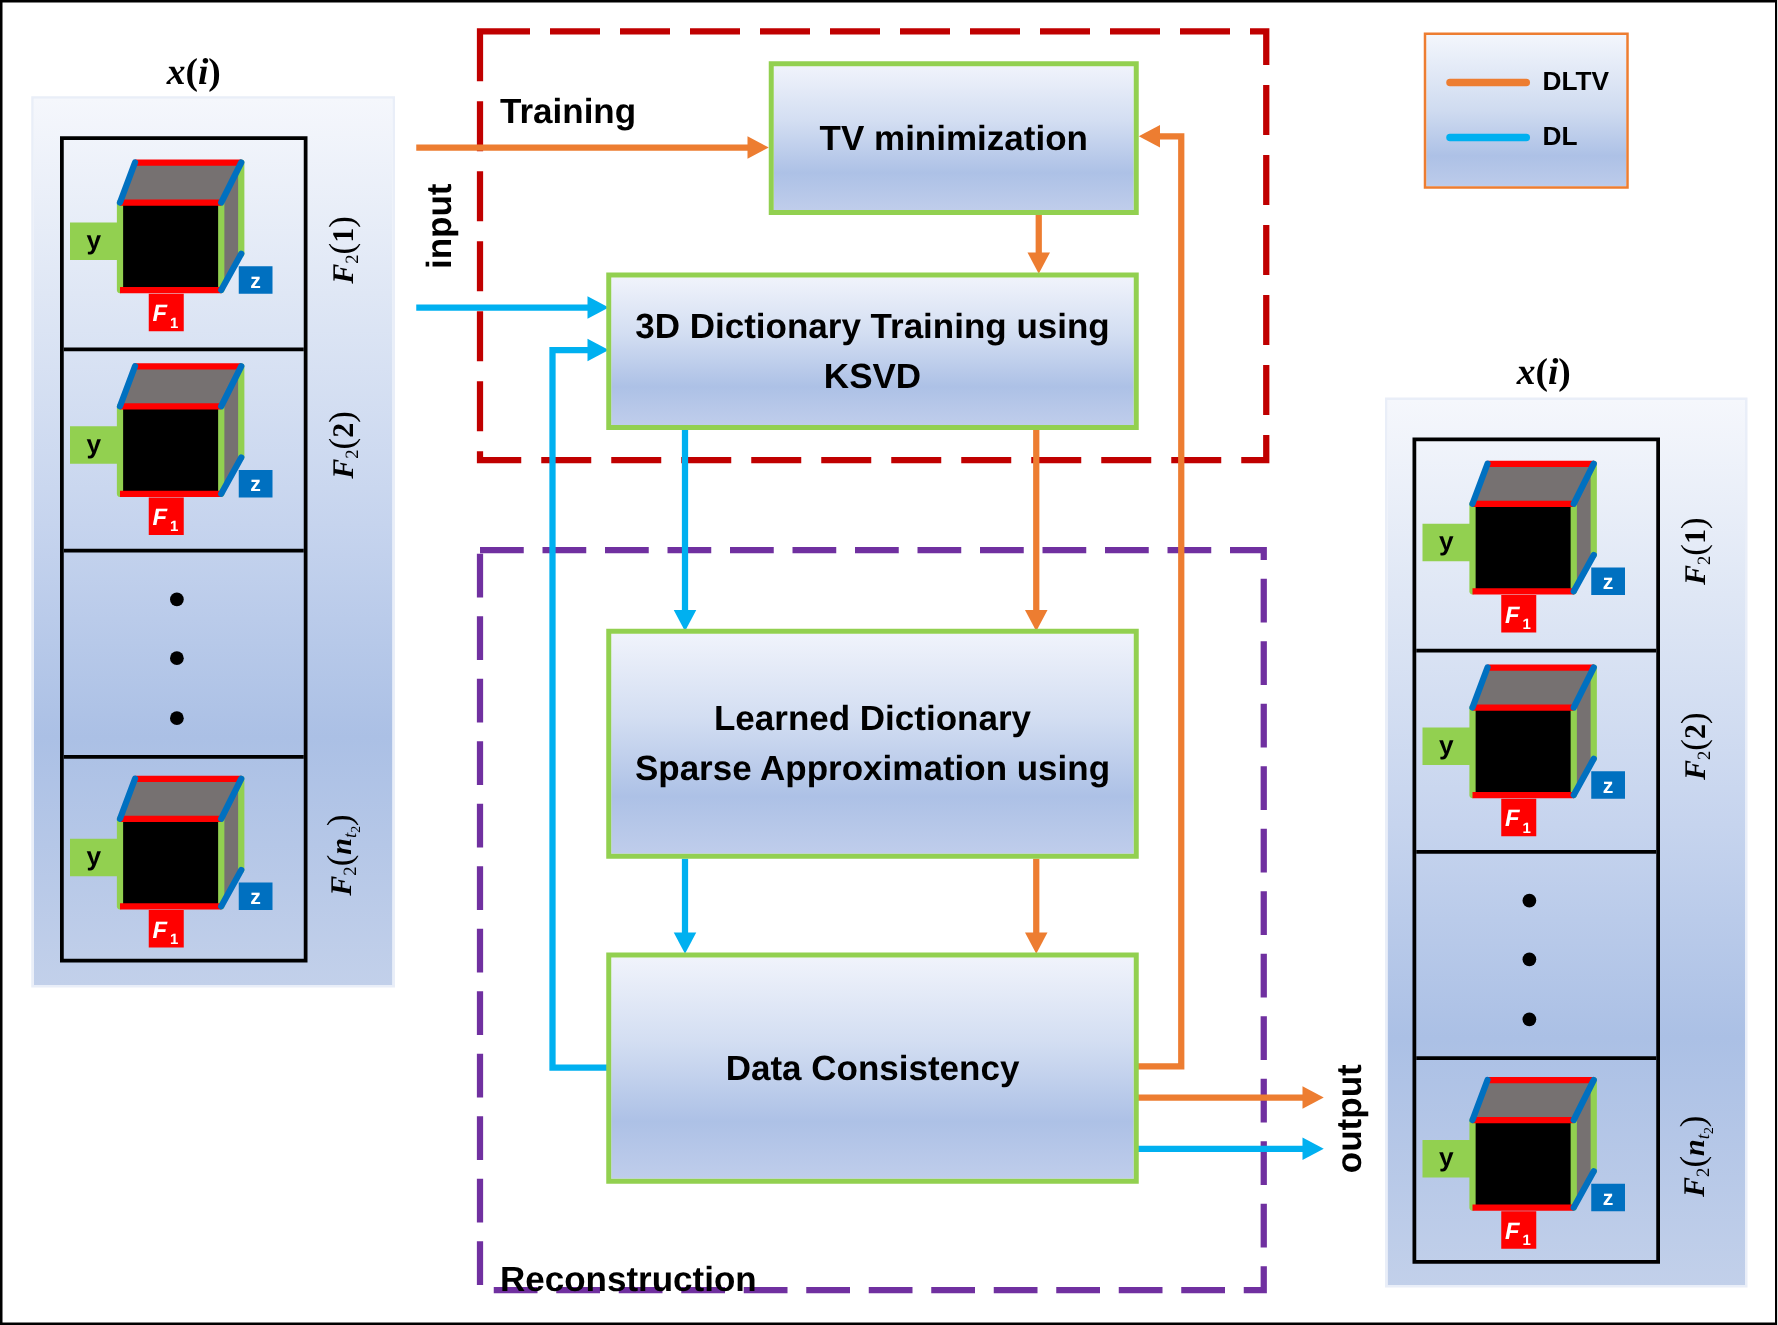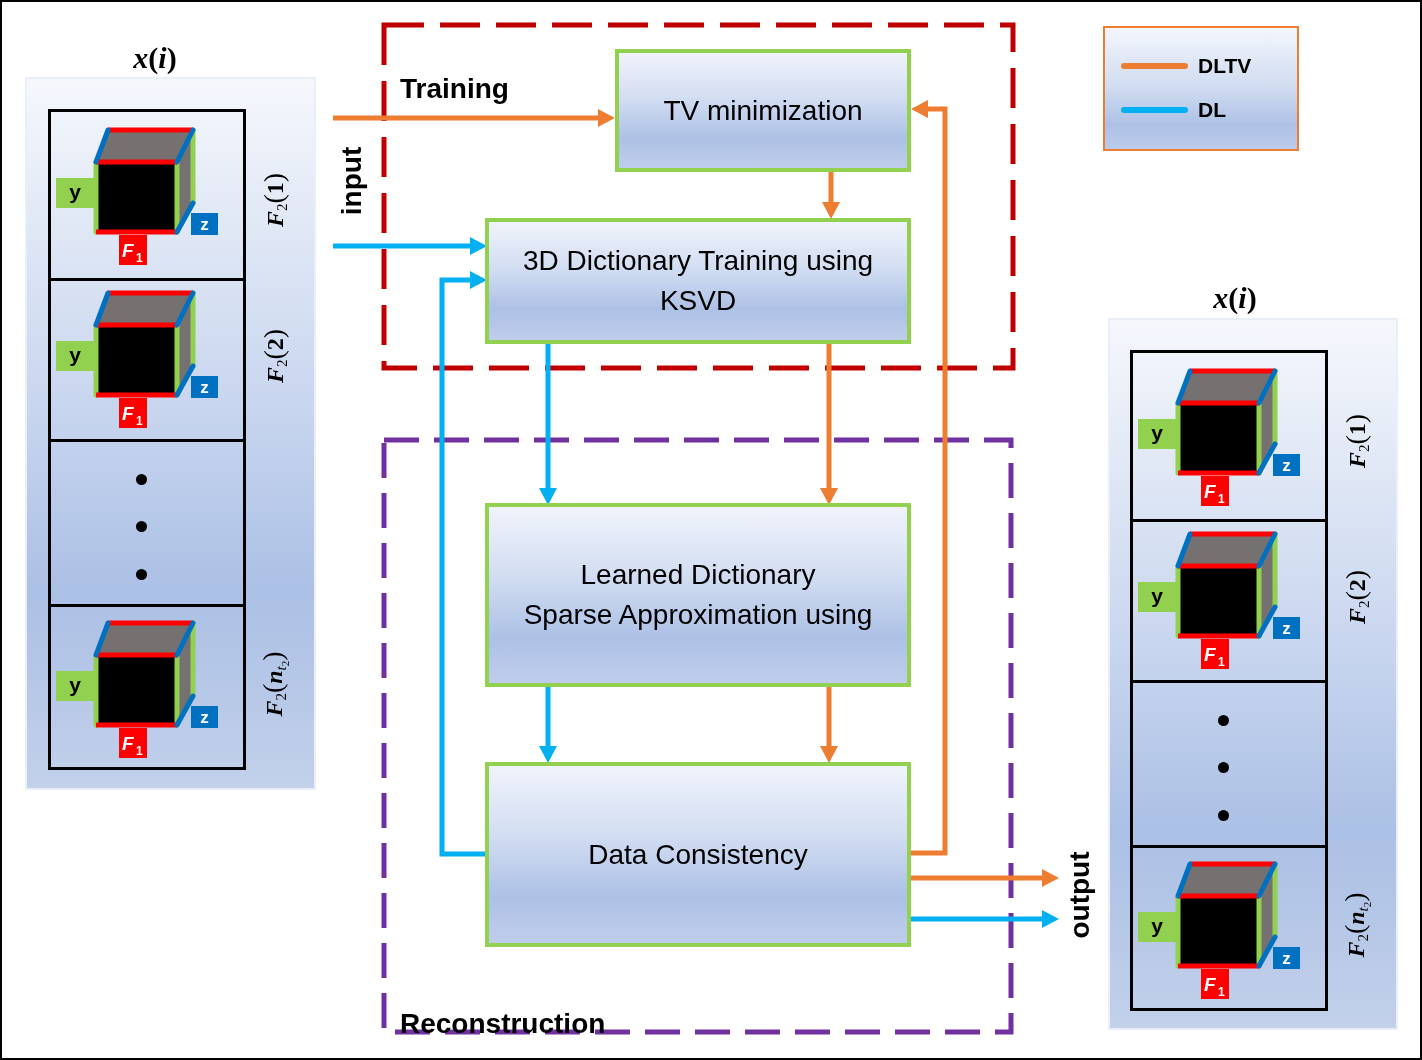--- a/index.html
+++ b/index.html
@@ -39,37 +39,37 @@
   .frame-label sub sub { font-size: 11px; vertical-align: -3px; }
   .paren { font-size: 28px; font-weight: normal; }
 
   
   #wires { position: absolute; left: 0; top: 0; z-index: 1; }
 
   
   .pbox { position: absolute; box-sizing: border-box; border: 4px solid #92d050; z-index: 2;
           background: linear-gradient(180deg, #f0f3fb 0%, #d3def2 38%, #adc1e6 74%, #bfcdeb 100%);
           display: flex; flex-direction: column; align-items: center; justify-content: center;
-          font-weight: normal; font-size: 28px; line-height: 40px; text-align: center; }
+          font-weight: bold; font-size: 28px; line-height: 40px; text-align: center; }
   #box-tv     { left: 615px; top: 49px;  width: 296px; height: 123px; }
   #box-dict   { left: 485px; top: 218px; width: 426px; height: 126px; }
   #box-sparse { left: 485px; top: 503px; width: 426px; height: 184px; }
   #box-dc     { left: 485px; top: 762px; width: 426px; height: 185px; }
 
   .region-label { position: absolute; font-weight: bold; font-size: 28px; line-height: 32px; z-index: 3; white-space: nowrap; margin-top: 36px; }
   #label-training { left: 400px; top: 37px; }
   #label-recon    { left: 400px; top: 972px; }
 
   .vlabel { position: absolute; transform: translate(-50%, -50%) rotate(-90deg); font-weight: bold;
             font-size: 28px; white-space: nowrap; z-index: 3; }
   #label-input  { left: 352px; top: 181px; }
   #label-output { left: 1080px; top: 895px; }
 
   
-  #legend { position: absolute; left: 1103px; top: 26px; width: 196px; height: 125px; box-sizing: border-box;
+  #legend { position: absolute; left: 1139px; top: 26px; width: 164px; height: 125px; box-sizing: border-box;
             border: 2px solid #ed7d31; z-index: 2;
             background: linear-gradient(180deg, #f3f6fc 0%, #cfdbf0 50%, #adc1e6 80%, #bccbea 100%); }
   .leg-item { position: absolute; left: 16px; height: 26px; display: flex; align-items: center; }
   .leg-line { width: 67px; height: 6px; border-radius: 3px; margin-right: 10px; }
   .leg-text { font-weight: bold; font-size: 21px; }
   #leg-dltv { top: 25px; } #leg-dl { top: 69px; align-items: center; }
   #leg-dltv .leg-line { background: #ed7d31; } #leg-dl .leg-line { background: #00b0f0; }
 </style>
 </head>
 <body>

